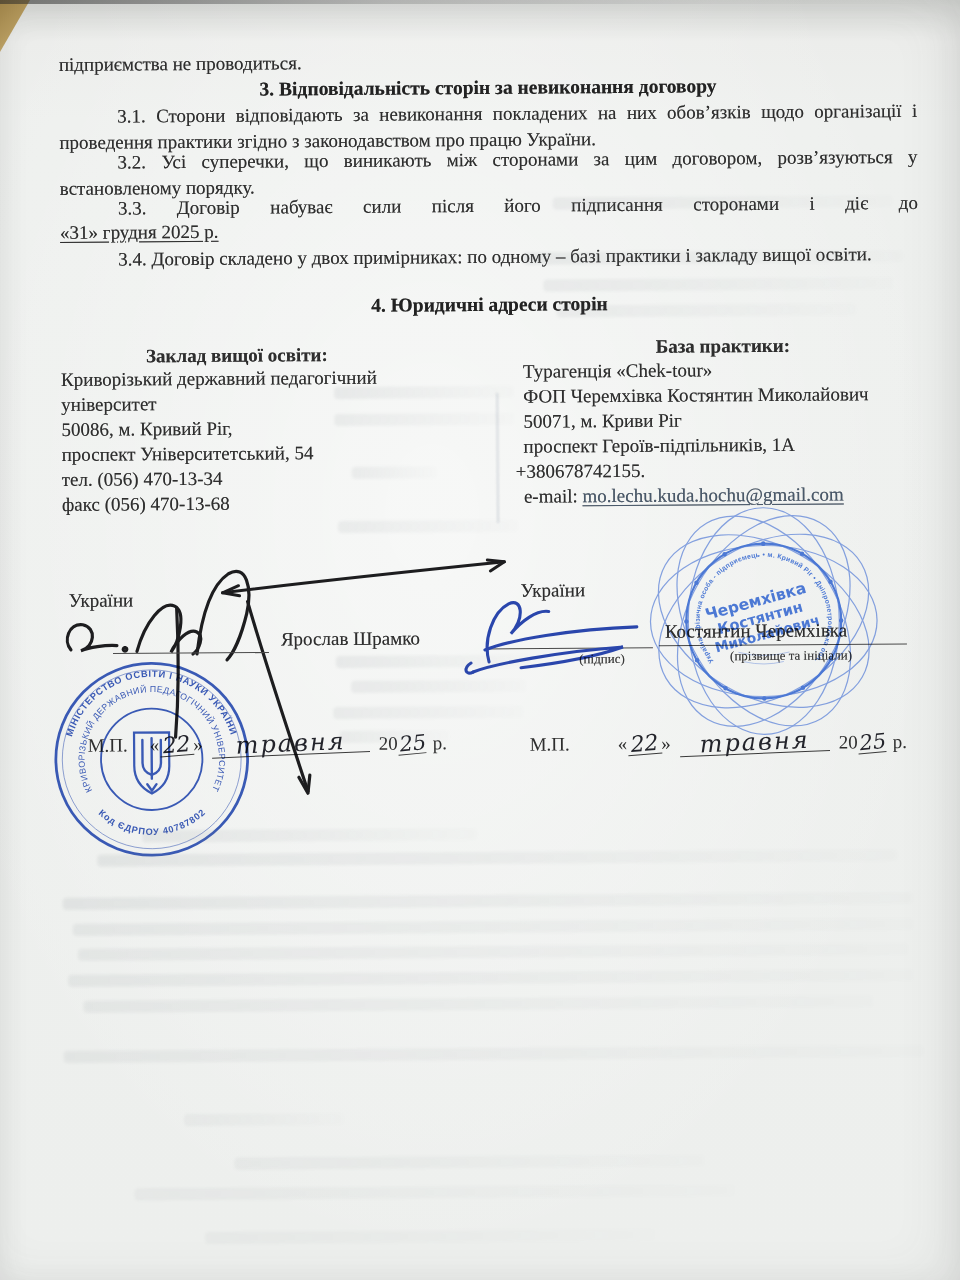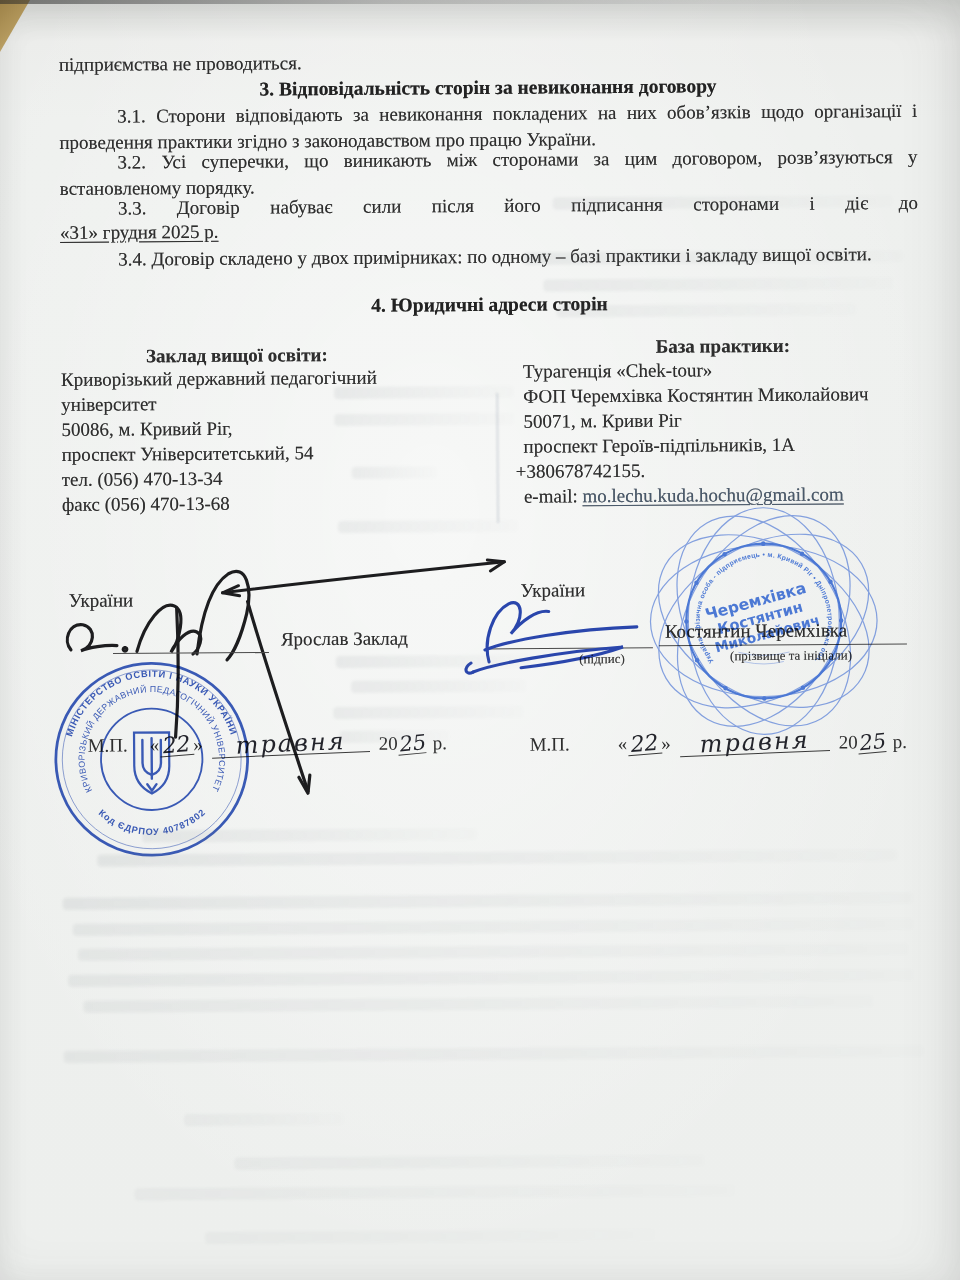--- a/index.html
+++ b/index.html
@@ -74,21 +74,21 @@
   <div class="t col-title" style="left:524px;top:337px;width:400px;text-align:center">База практики:</div>
   <div class="t" style="left:524px;top:361px">Турагенція «Chek-tour»</div>
   <div class="t" style="left:524px;top:386px">ФОП Черемхівка Костянтин Миколайович</div>
   <div class="t" style="left:524px;top:411px">50071, м. Криви Ріг</div>
   <div class="t" style="left:524px;top:436px">проспект Героїв-підпільників, 1А</div>
   <div class="t" style="left:516px;top:461px">+380678742155.</div>
   <div class="t" style="left:524px;top:486px"><span>e-mail: </span><span class="email">mo.lechu.kuda.hochu@gmail.com</span></div>
 
   <div class="t" style="left:68px;top:587px">України</div>
   <div class="t" style="left:520px;top:580px">України</div>
-  <div class="t" style="left:280px;top:627px">Ярослав Заклад</div>
+  <div class="t" style="left:280px;top:627px">Ярослав Шрамко</div>
   <div class="t" style="left:664px;top:622px">Костянтин Черемхівка</div>
   <div class="t caption" style="left:546px;top:652px;width:110px;text-align:center">(підпис)</div>
   <div class="t caption" style="left:700px;top:650px;width:180px;text-align:center">(прізвище та ініціали)</div>
 
   <div class="date-row" style="left:86px;top:731px">
     <span>М.П.</span>
     <span style="margin-left:22px">«</span>
     <span class="hw day-box">22</span>
     <span>»</span>
     <span class="hw month-line" style="width:158px">травня</span>

